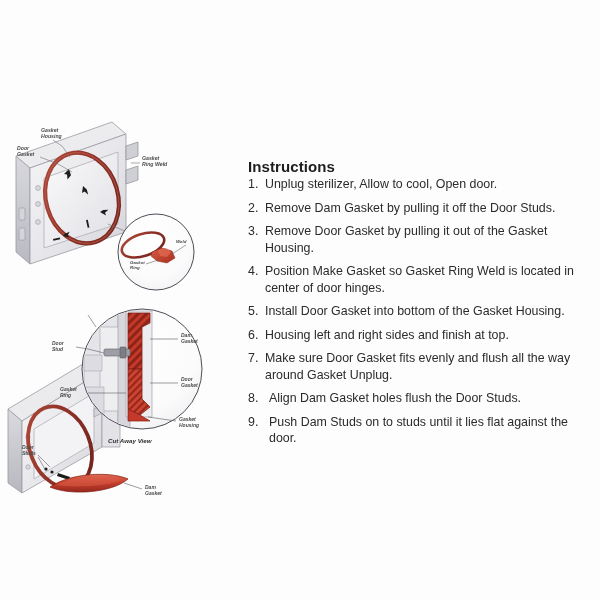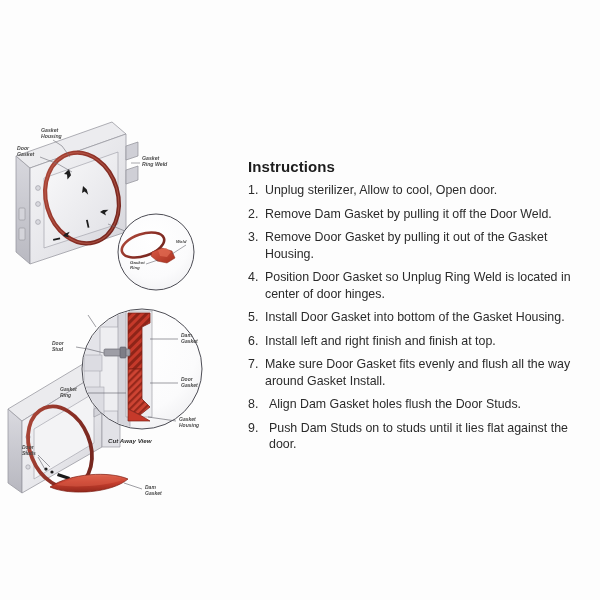--- a/index.html
+++ b/index.html
@@ -42,21 +42,21 @@
     position: absolute;
     left: 248px;
     top: 158px;
     width: 340px;
   }
   .instructions-title {
     font-size: 15px;
     font-weight: bold;
     color: #1d1d1d;
     letter-spacing: 0.1px;
-    margin: 0 0 6px 0;
+    margin: 0 0 0 0;
     line-height: 1.2;
   }
   ol.steps {
     list-style: none;
     margin: 0;
     padding: 0;
   }
   ol.steps li {
     position: relative;
     font-size: 12.4px;
@@ -327,41 +327,41 @@
 
   <div class="instructions">
     <h1 class="instructions-title">Instructions</h1>
     <ol class="steps" id="steps-list">
         <li>
           <span class="num">1.</span>
           <span class="txt">Unplug sterilizer, Allow to cool, Open door.</span>
         </li>
         <li>
           <span class="num">2.</span>
-          <span class="txt">Remove Dam Gasket by pulling it off the Door Weld.</span>
+          <span class="txt">Remove Dam Gasket by pulling it off the Door Studs.</span>
         </li>
         <li>
           <span class="num">3.</span>
           <span class="txt">Remove Door Gasket by pulling it out of the Gasket Housing.</span>
         </li>
         <li>
           <span class="num">4.</span>
-          <span class="txt">Position Door Gasket so Unplug Ring Weld is located in center of door hinges.</span>
+          <span class="txt">Position Make Gasket so Gasket Ring Weld is located in center of door hinges.</span>
         </li>
         <li>
           <span class="num">5.</span>
           <span class="txt">Install Door Gasket into bottom of the Gasket Housing.</span>
         </li>
         <li>
           <span class="num">6.</span>
-          <span class="txt">Install left and right finish and finish at top.</span>
+          <span class="txt">Housing left and right sides and finish at top.</span>
         </li>
         <li>
           <span class="num">7.</span>
-          <span class="txt">Make sure Door Gasket fits evenly and flush all the way around Gasket Install.</span>
+          <span class="txt">Make sure Door Gasket fits evenly and flush all the way around Gasket Unplug.</span>
         </li>
         <li class="wide-gap">
           <span class="num">8.</span>
           <span class="txt">Align Dam Gasket holes flush the Door Studs.</span>
         </li>
         <li class="wide-gap">
           <span class="num">9.</span>
           <span class="txt">Push Dam Studs on to studs until it lies flat against the door.</span>
         </li>
       </ol>

